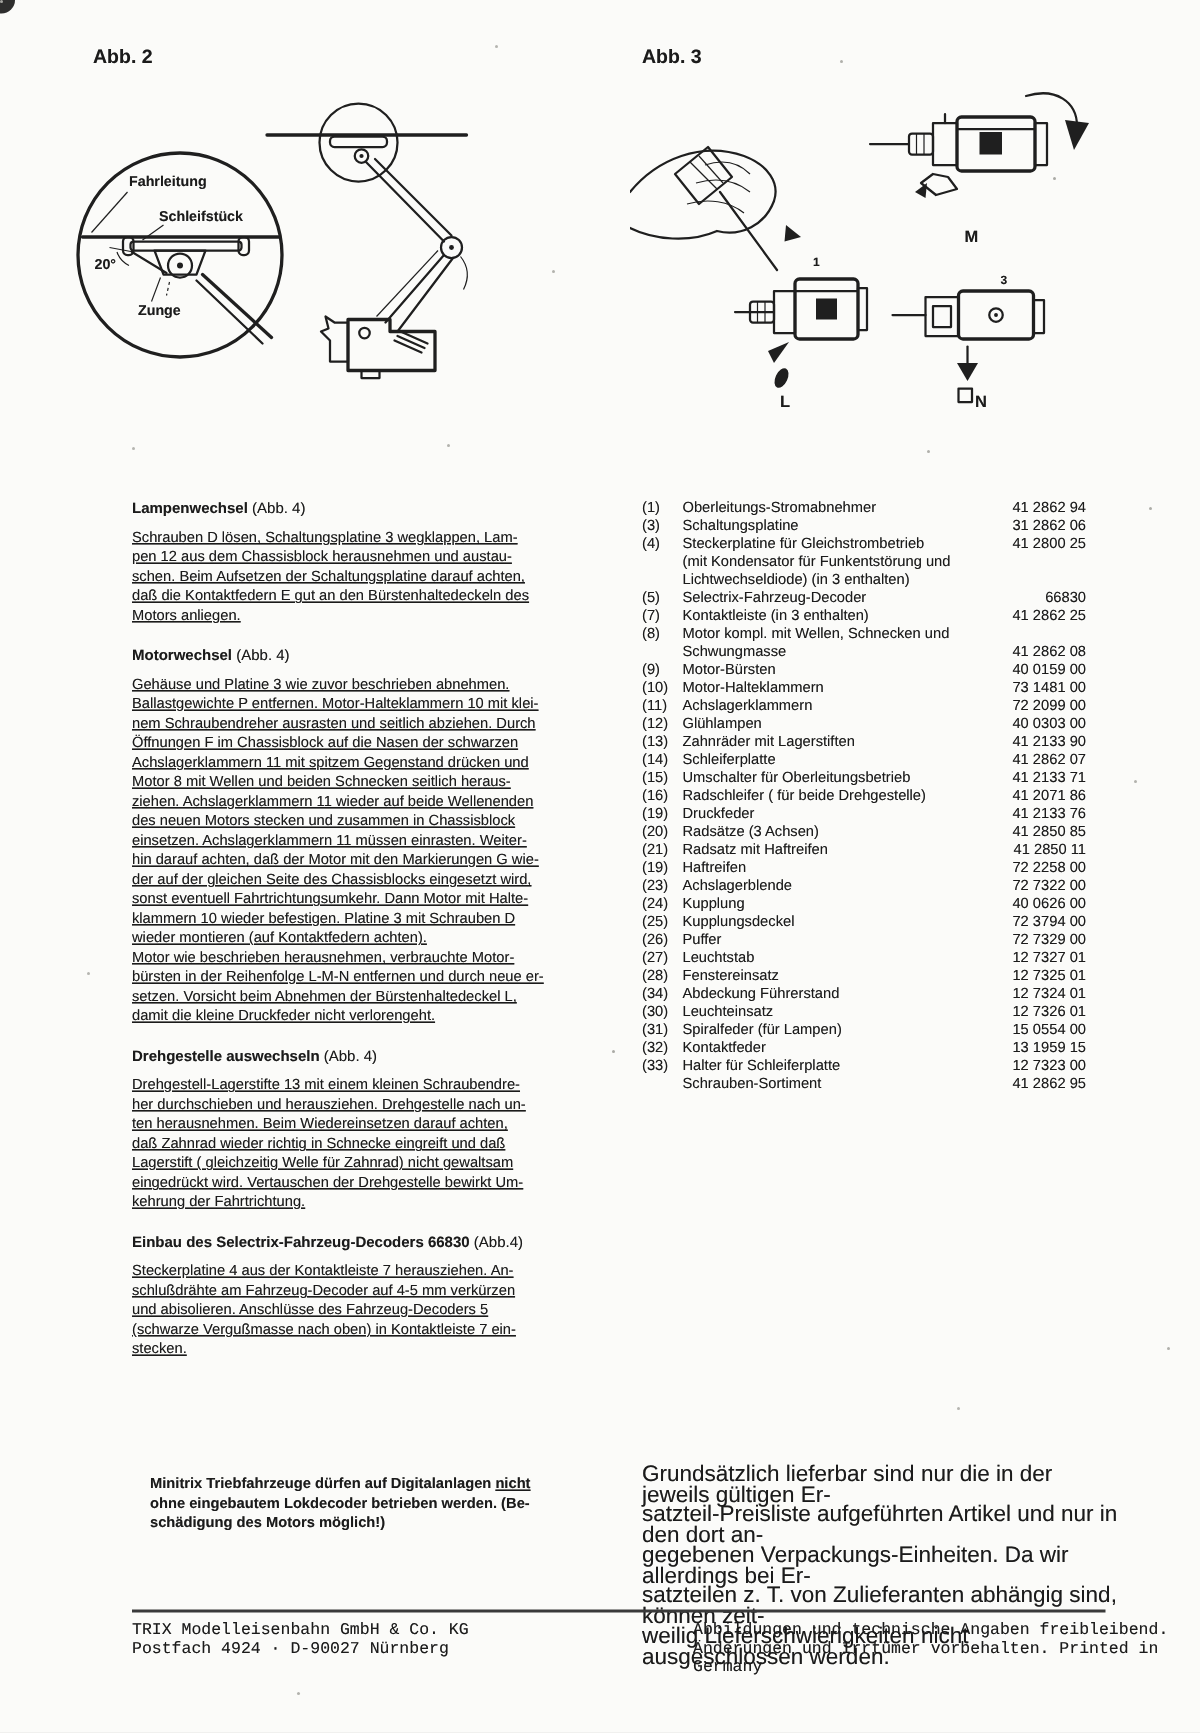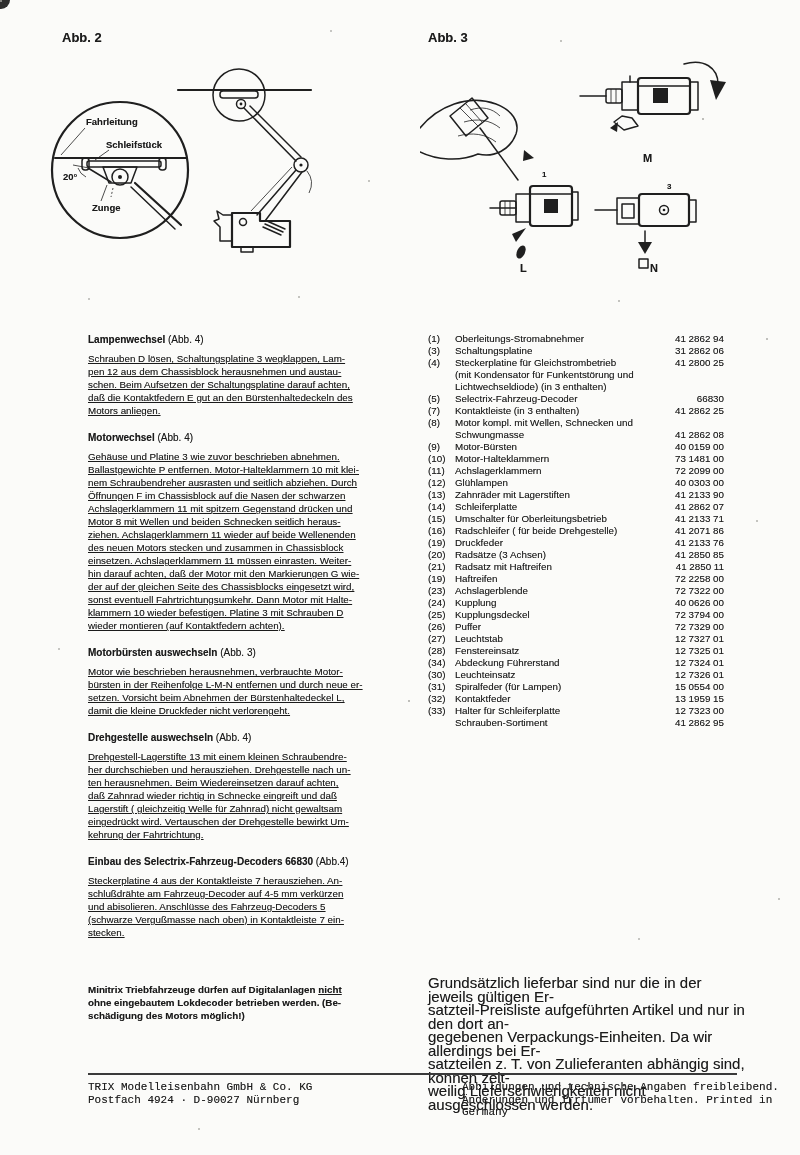--- a/index.html
+++ b/index.html
@@ -28,21 +28,21 @@
   svg .thin{stroke:#1f1f1f;fill:none;stroke-width:.8;}
   svg .f{fill:#1f1f1f;stroke:none;}
   .figann{position:absolute;font-size:9.5px;font-weight:bold;white-space:nowrap;}
   .figletter{position:absolute;font-size:11px;font-weight:bold;}
   .figmark{position:absolute;font-size:8px;font-weight:bold;}
   .col-left{position:absolute;left:88px;top:333px;width:322px;font-size:9.8px;line-height:13px;}
   .sec h3{font-size:10px;line-height:13px;margin:14px 0 6px;}
   .sec:first-of-type h3{margin-top:0;}
   .sec h3 .hn{font-weight:normal;}
   .sec p{margin:0;white-space:pre-line;text-decoration:underline;}
-  .warn{margin:17px 0 0;font-weight:bold;white-space:pre-line;}
+  .warn{margin:17px 12px 0;font-weight:bold;white-space:pre-line;}
   .warn .u{text-decoration:underline;}
   .parts{position:absolute;left:428px;top:333px;width:296px;font-size:9.8px;}
   .parts h3{font-size:10px;line-height:13px;margin:0 0 7px;}
   .prow{display:flex;line-height:12px;}
   .pno{flex:none;width:27px;}
   .pname{flex:1;white-space:nowrap;}
   .pnum{flex:none;min-width:64px;text-align:right;}
   .note{position:absolute;left:428px;top:976px;width:318px;font-size:15px;line-height:13.5px;white-space:pre-line;margin:0;}
   .rule{position:absolute;left:88px;top:1073px;width:649px;height:2px;background:#3a3a3a;}
   .footing{position:absolute;top:1081px;font-size:11px;line-height:12.5px;white-space:pre-line;font-family:Liberation Mono, monospace;}
@@ -200,21 +200,20 @@
 des neuen Motors stecken und zusammen in Chassisblock
 einsetzen. Achslagerklammern 11 müssen einrasten. Weiter-
 hin darauf achten, daß der Motor mit den Markierungen G wie-
 der auf der gleichen Seite des Chassisblocks eingesetzt wird,
 sonst eventuell Fahrtrichtungsumkehr. Dann Motor mit Halte-
 klammern 10 wieder befestigen. Platine 3 mit Schrauben D
 wieder montieren (auf Kontaktfedern achten).</p>
       </section>
 
       <section class="sec">
-        <h3><span class="hb">Motorbürsten auswechseln</span><span class="hn"> (Abb. 3)</span></h3>
         <p>Motor wie beschrieben herausnehmen, verbrauchte Motor-
 bürsten in der Reihenfolge L-M-N entfernen und durch neue er-
 setzen. Vorsicht beim Abnehmen der Bürstenhaltedeckel L,
 damit die kleine Druckfeder nicht verlorengeht.</p>
       </section>
 
       <section class="sec">
         <h3><span class="hb">Drehgestelle auswechseln</span><span class="hn"> (Abb. 4)</span></h3>
         <p>Drehgestell-Lagerstifte 13 mit einem kleinen Schraubendre-
 her durchschieben und herausziehen. Drehgestelle nach un-

